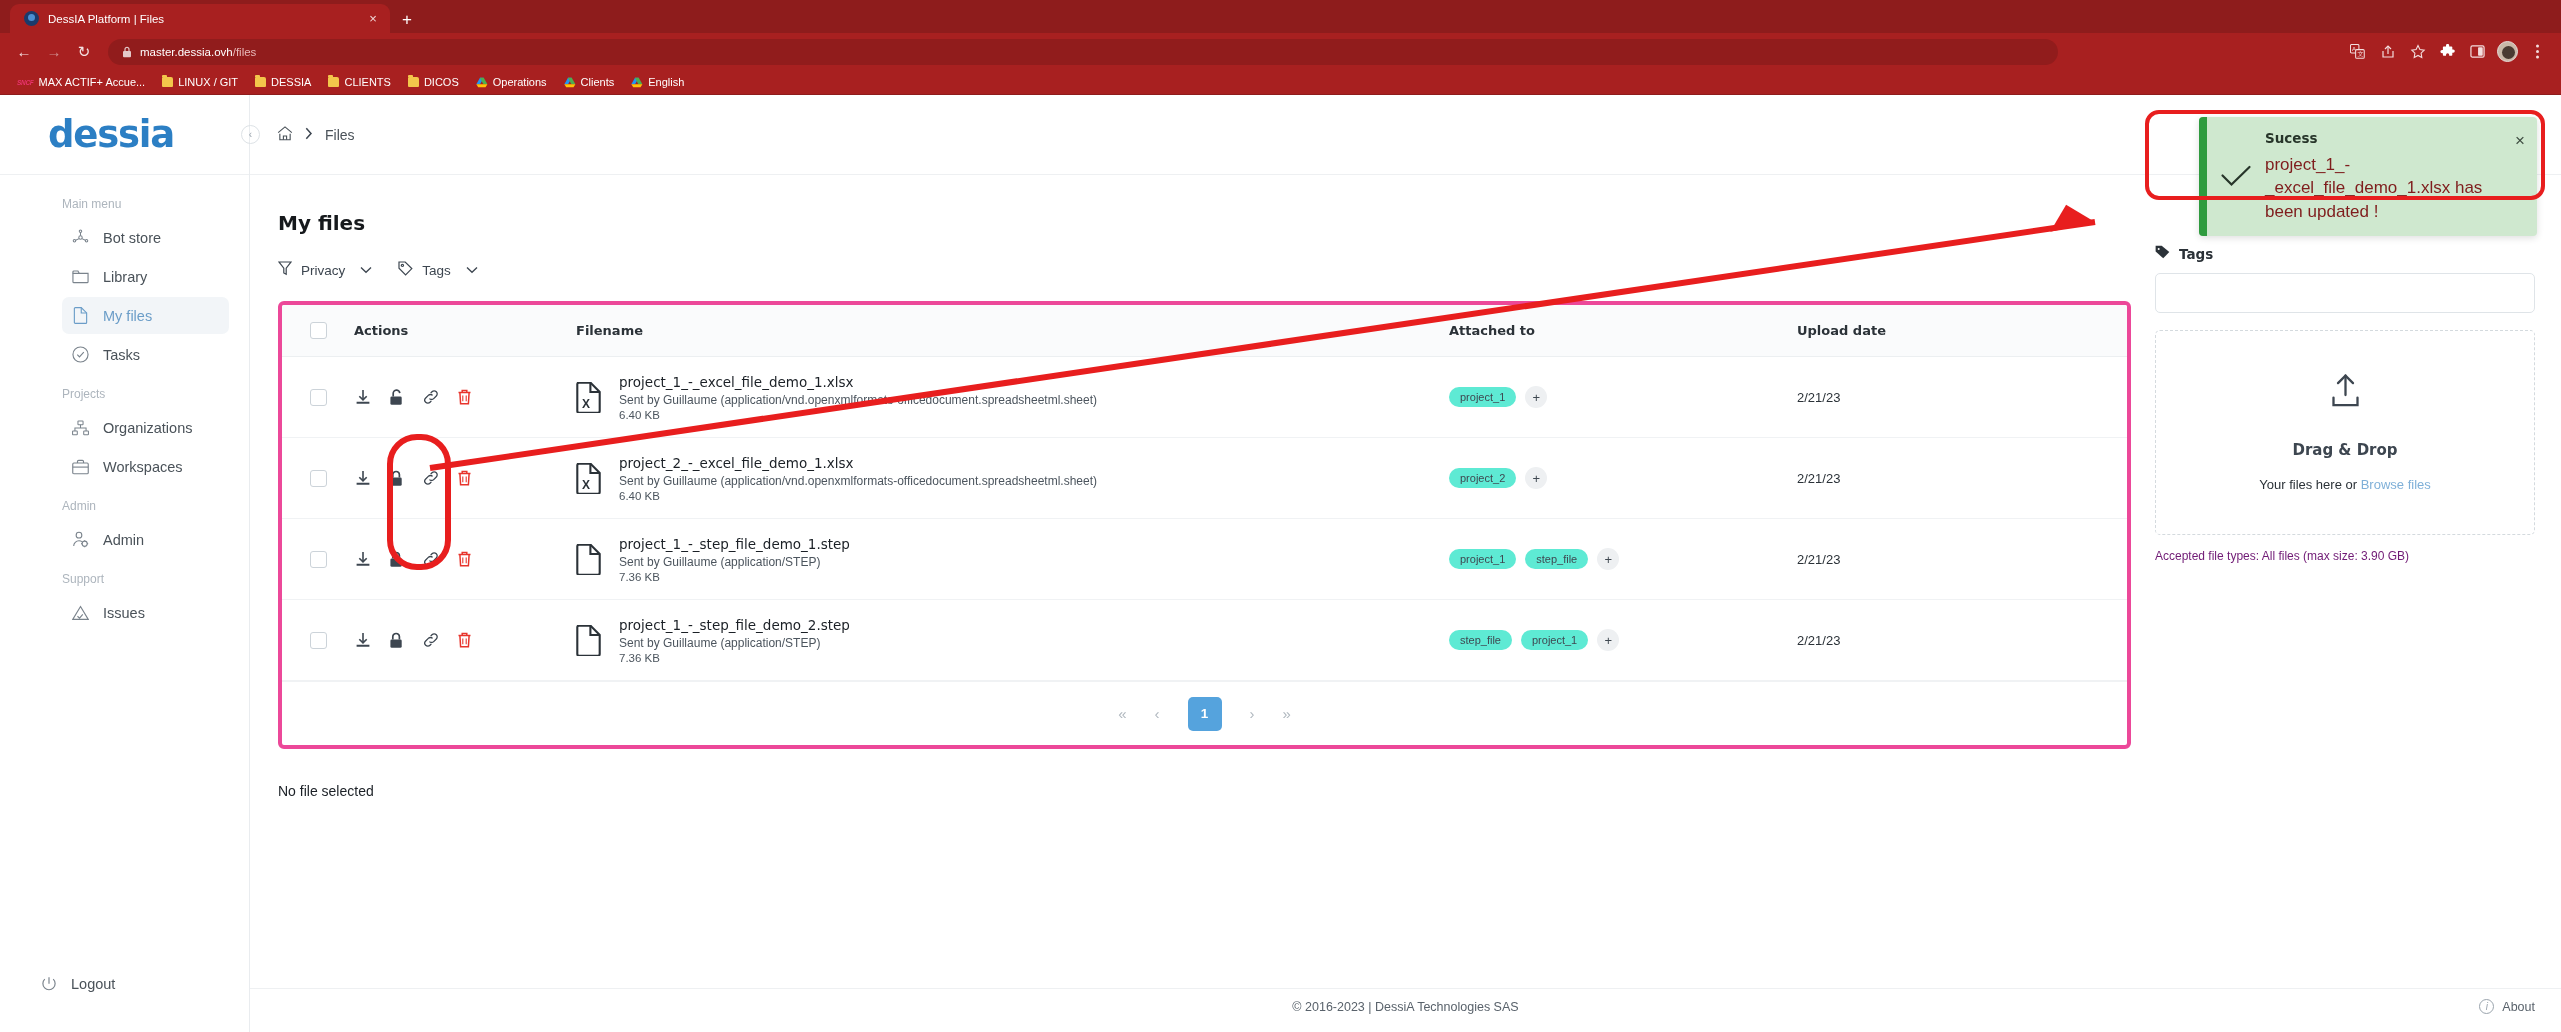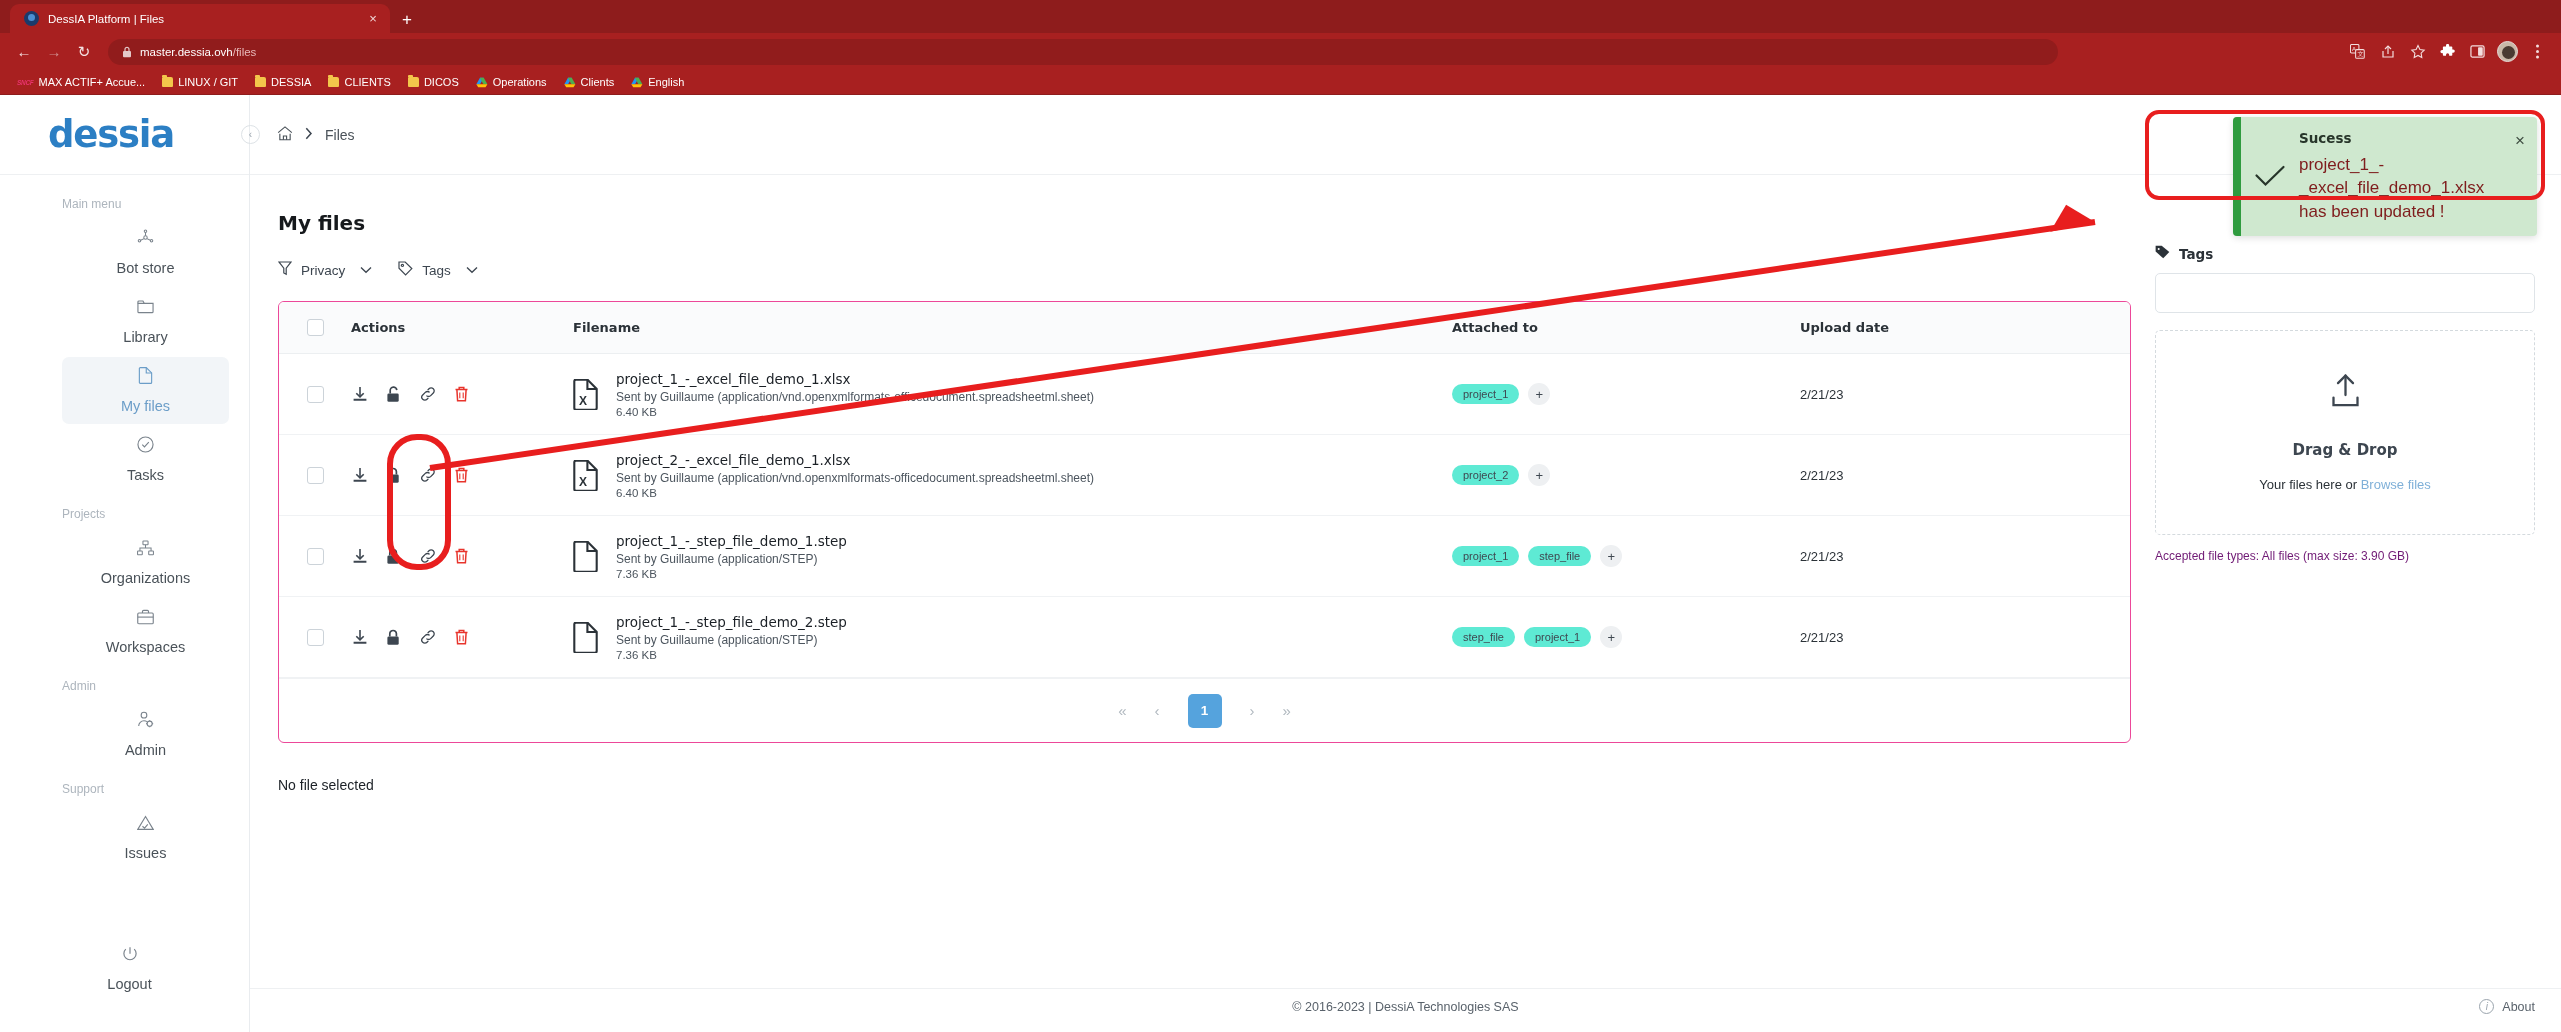--- a/index.html
+++ b/index.html
@@ -114,21 +114,21 @@
     position: relative; font-family: "DejaVu Sans", sans-serif;
   }
   .nav { padding-top: 22px; flex: 1; padding-left: 32px; }
   .nav-section {
     font-size: 12px; color: #adb5bd; padding: 0 0 6px 30px; margin-top: 14px;
   }
   .nav-section:first-child { margin-top: 0; }
   .nav-item {
     display: flex; align-items: center; gap: 14px;
     margin: 2px 20px 2px 30px; padding: 10px 10px; border-radius: 7px;
-    color: #4a5259; font-size: 14.5px; cursor: pointer; flex-direction: column;
+    color: #4a5259; font-size: 14.5px; cursor: pointer;
   }
   .nav-item.active { background: #f2f5f8; color: #6b9dc8; }
   .nav-ic { width: 17px; height: 17px; flex: none; display: flex; align-items: center; justify-content: center; }
   .nav-bottom { padding: 0 0 28px 0; }
   .nav-bottom .nav-item { margin-left: 30px; }
 
   
   .main { flex: 1; display: flex; flex-direction: column; min-width: 0; position: relative; }
   .topbar {
     height: 80px; flex: none; border-bottom: 1px solid #eef0f2;
@@ -155,21 +155,21 @@
     font-family: "DejaVu Sans", sans-serif;
   }
   .filters { display: flex; align-items: center; gap: 14px; padding: 26px 0 22px 28px; }
   .filter-chip {
     display: flex; align-items: center; gap: 9px; color: #3d4650;
     font-size: 13.5px; cursor: pointer;
   }
   .chev-small { color: #3d4650; font-size: 11px; margin-left: 6px; }
 
   .table-card {
-    margin: 0 0 0 28px; border: 1px solid #ec4899; border-radius: 6px;
+    margin: 0 0 0 28px; border: 4px solid #ec4899; border-radius: 6px;
     background: #fff; overflow: hidden; margin-right: 0;
   }
   .thead {
     display: flex; align-items: center; background: #fafbfc;
     border-bottom: 1px solid #eceff1; height: 52px;
     font-size: 13px; font-weight: 700; color: #2b3238;
     font-family: "DejaVu Sans", sans-serif;
   }
   .col-check { width: 72px; flex: none; display: flex; justify-content: center; }
   .col-actions { width: 222px; flex: none; }
@@ -264,21 +264,21 @@
     justify-content: center; font-style: italic;
   }
 
   
   .toast-outline {
     position: absolute; top: 110px; right: 16px;
     width: 400px; height: 90px; border: 4px solid #e81e1e; border-radius: 14px;
     z-index: 40; pointer-events: none;
   }
   .toast {
-    position: absolute; top: 117px; right: 24px; width: 304px; min-height: 76px;
+    position: absolute; top: 117px; right: 24px; width: 338px; min-height: 76px;
     background: #cfe8cf; border-radius: 4px; display: flex;
     box-shadow: 0 2px 7px rgba(0,0,0,.13); z-index: 39; overflow: hidden;
   }
   .toast-bar { width: 8px; background: #2f9b3f; flex: none; }
   .toast-check { width: 58px; flex: none; display: flex; align-items: center; justify-content: center; }
   .toast-body { flex: 1; padding: 13px 8px 13px 0; min-width: 0; }
   .toast-title {
     font-size: 13.5px; font-weight: 700; color: #27352a; margin-bottom: 7px;
     font-family: "DejaVu Sans", sans-serif;
   }

